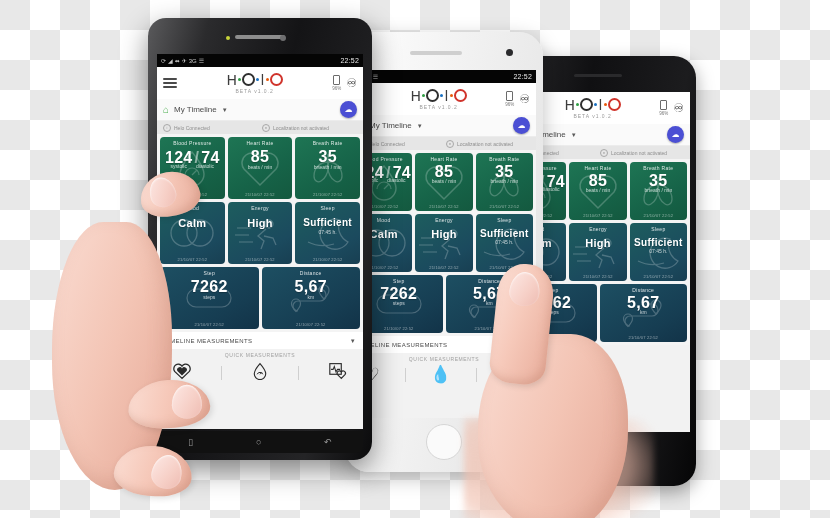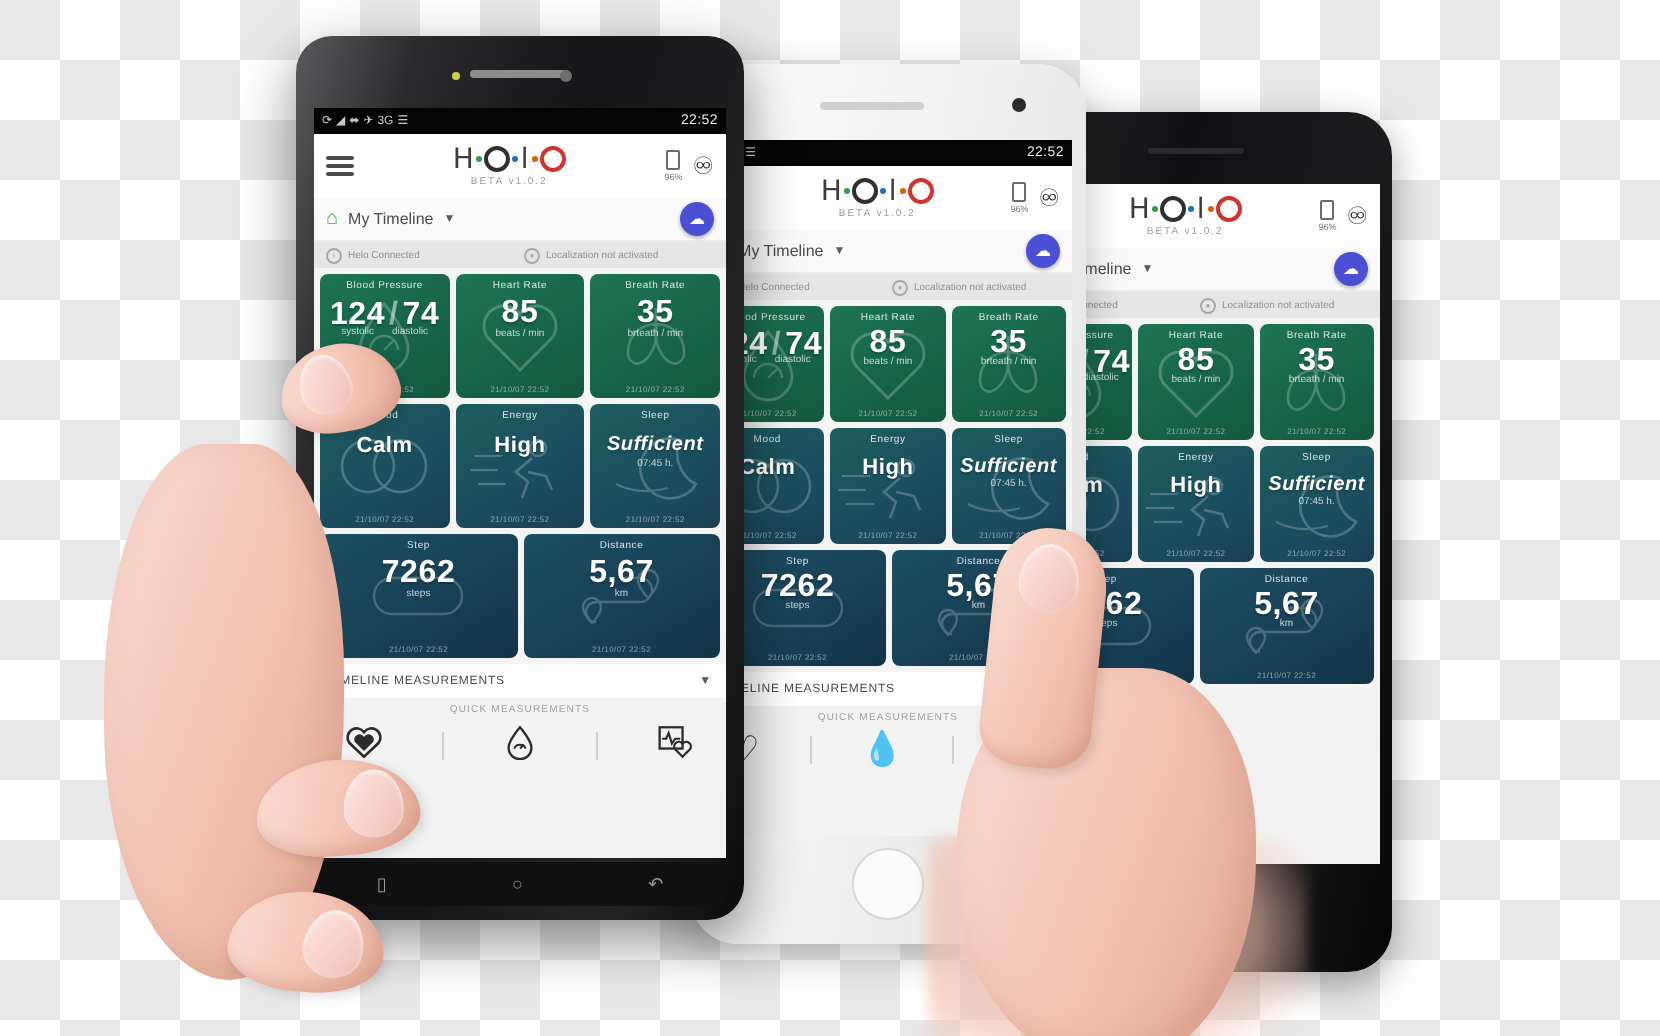--- a/index.html
+++ b/index.html
@@ -74,21 +74,21 @@
     display:flex;flex-direction:column;align-items:center;justify-content:flex-start;
     padding-top:3px;box-sizing:border-box;
   }
   .tile.green{background:linear-gradient(150deg,#1e7554 0%,#166348 60%,#14593f 100%);}
   .tile.teal{background:linear-gradient(150deg,#1d5d5e 0%,#1b4a5e 70%,#183f52 100%);}
   .tile.navy{background:linear-gradient(150deg,#1d4f62 0%,#163d52 70%,#123348 100%);}
   .t-title{font-size:5px;opacity:.85;letter-spacing:.3px;}
   .t-val{flex:1;display:flex;align-items:center;justify-content:center;
     font-size:16px;font-weight:600;letter-spacing:.3px;text-shadow:0 1px 1px rgba(0,0,0,.25);}
   .t-val.sm{font-size:11px;}
-  .t-val.xs{font-size:10px;font-style:italic;}
+  .t-val.xs{font-size:10px;}
   .t-unit{font-size:5px;opacity:.75;display:block;text-align:center;margin-top:-1px;}
   .t-time{font-size:4px;opacity:.5;margin-bottom:2px;letter-spacing:.2px;}
   .t-art{position:absolute;inset:0;display:flex;align-items:center;justify-content:center;
     opacity:.22;font-size:30px;color:#ffffff;pointer-events:none;}
 
   
   .tmbar{
     background:#ffffff;height:17px;display:flex;align-items:center;
     justify-content:space-between;padding:0 7px;box-sizing:border-box;
     font-size:6px;color:#4a4a4a;letter-spacing:.4px;

